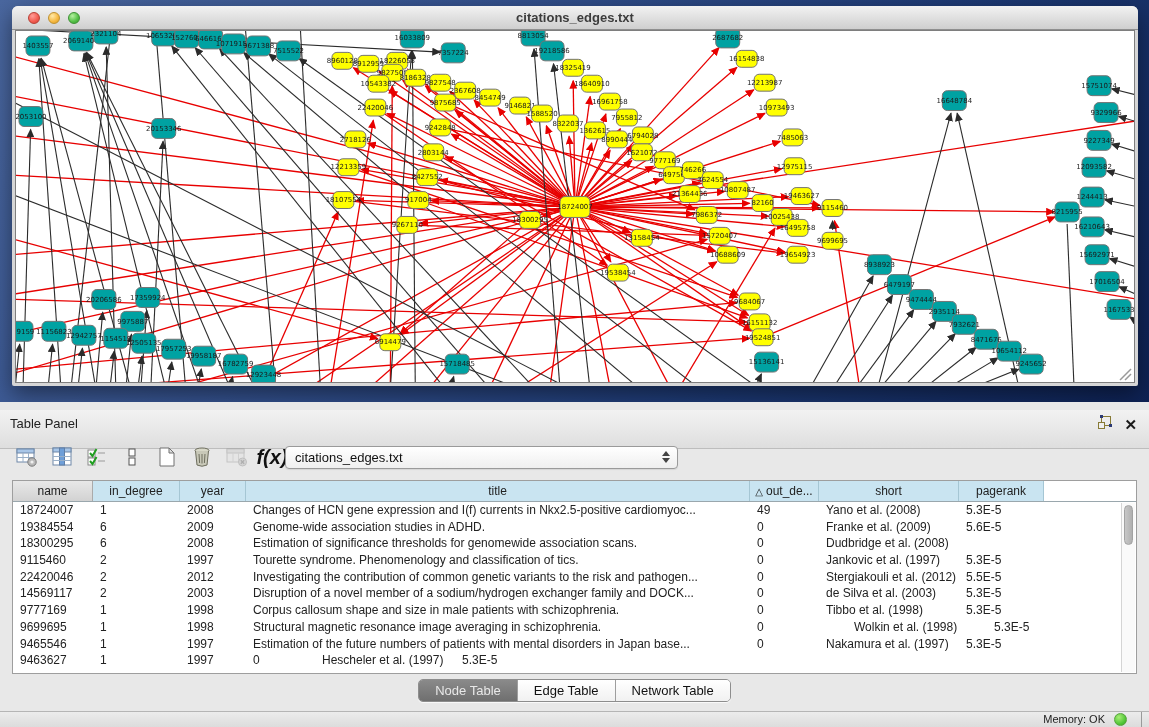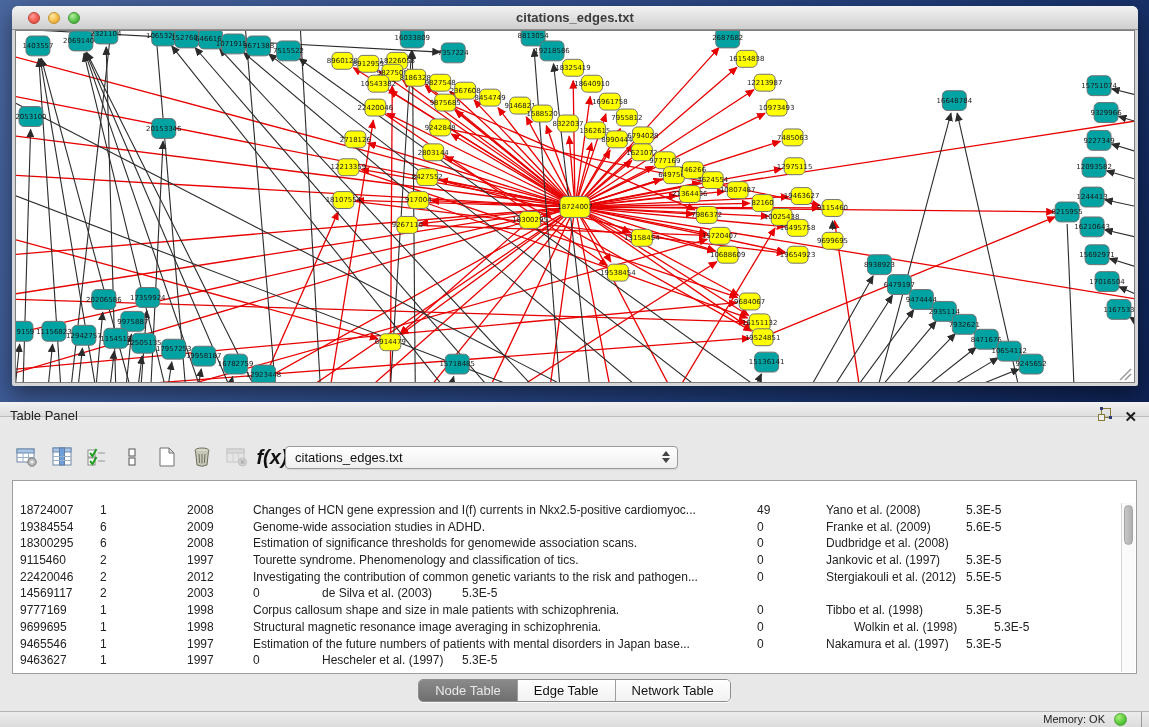--- a/index.html
+++ b/index.html
@@ -23,21 +23,21 @@
   .light.red { background:radial-gradient(circle at 35% 30%,#ff9d97,#f25a4e 60%,#c9473c); border:1px solid #b93f35; }
   .light.yellow { background:radial-gradient(circle at 35% 30%,#ffe9a8,#f6b73e 60%,#d09a2d); border:1px solid #c0912f; }
   .light.green { background:radial-gradient(circle at 35% 30%,#b5f0a0,#52bf45 60%,#3d9a34); border:1px solid #3d9234; }
   .gcanvas { position:absolute; left:3px; right:3px; top:24px; bottom:3px;
     background:#ffffff; border:1px solid #7e7e7e; overflow:hidden; }
   .gcanvas svg { position:absolute; left:0; top:0; width:100%; height:100%; }
 
   
   .tpanel { position:absolute; left:0; top:402px; width:1149px; height:309px;
     background:#e8e8e8; }
-  .tpanel-header { position:absolute; left:0; top:0; right:0; height:15px;
+  .tpanel-header { position:absolute; left:0; top:8px; right:0; height:39px;
     background:linear-gradient(#f2f2f2,#dedede); border-bottom:1px solid #bdbdbd; }
   .tpanel-title { position:absolute; left:10px; top:6px; font-size:13px; color:#222; }
   .tpanel-header .hicons { position:absolute; right:12px; top:5px; display:flex; gap:12px; align-items:center; }
   .close-x { font-size:15px; font-weight:bold; color:#1a1a1a; line-height:16px; cursor:default; }
 
   .toolbar { position:absolute; left:16px; top:40px; height:30px; display:flex; align-items:center; gap:13px; }
   .tbicon { width:22px; height:22px; display:flex; align-items:center; justify-content:center; }
   .fx { font-size:20px; font-weight:bold; font-style:italic; color:#111; }
   .tselect { position:absolute; left:285px; top:44px; width:393px; height:23px;
     border:1px solid #9a9a9a; border-radius:4px;
@@ -796,20 +796,30 @@
 
   <div class="tselect">
     <span>citations_edges.txt</span>
     <span class="arrows">
         <i class="up"></i>
         <i class="dn"></i>
       </span>
   </div>
 
   <div class="tbox">
+    <div class="thead" id="thead">
+        <div class="th gray" style="width: 80px;"><span>name</span></div>
+        <div class="th" style="width: 87px;"><span>in_degree</span></div>
+        <div class="th" style="width: 66px;"><span>year</span></div>
+        <div class="th" style="width: 504px;"><span>title</span></div>
+        <div class="th" style="width: 69px;"><span class="tri">△</span><span>out_de...</span></div>
+        <div class="th" style="width: 140px;"><span>short</span></div>
+        <div class="th" style="width: 85px;"><span>pagerank</span></div>
+        <div class="th filler"></div>
+      </div>
     <div class="tbody" id="tbody">
         <div class="trow">
           <div class="td" style="width: 80px;">18724007</div>
           <div class="td" style="width: 87px;">1</div>
           <div class="td" style="width: 66px;">2008</div>
           <div class="td" style="width: 504px;">Changes of HCN gene expression and I(f) currents in Nkx2.5-positive cardiomyoc...</div>
           <div class="td" style="width: 69px;">49</div>
           <div class="td" style="width: 140px;">Yano et al. (2008)</div>
           <div class="td" style="width: 85px;">5.3E-5</div>
         </div>
@@ -846,20 +856,21 @@
           <div class="td" style="width: 66px;">2012</div>
           <div class="td" style="width: 504px;">Investigating the contribution of common genetic variants to the risk and pathogen...</div>
           <div class="td" style="width: 69px;">0</div>
           <div class="td" style="width: 140px;">Stergiakouli et al. (2012)</div>
           <div class="td" style="width: 85px;">5.5E-5</div>
         </div>
         <div class="trow">
           <div class="td" style="width: 80px;">14569117</div>
           <div class="td" style="width: 87px;">2</div>
           <div class="td" style="width: 66px;">2003</div>
+          <div class="td" style="width: 504px;">Disruption of a novel member of a sodium/hydrogen exchanger family and DOCK...</div>
           <div class="td" style="width: 69px;">0</div>
           <div class="td" style="width: 140px;">de Silva et al. (2003)</div>
           <div class="td" style="width: 85px;">5.3E-5</div>
         </div>
         <div class="trow">
           <div class="td" style="width: 80px;">9777169</div>
           <div class="td" style="width: 87px;">1</div>
           <div class="td" style="width: 66px;">1998</div>
           <div class="td" style="width: 504px;">Corpus callosum shape and size in male patients with schizophrenia.</div>
           <div class="td" style="width: 69px;">0</div>

